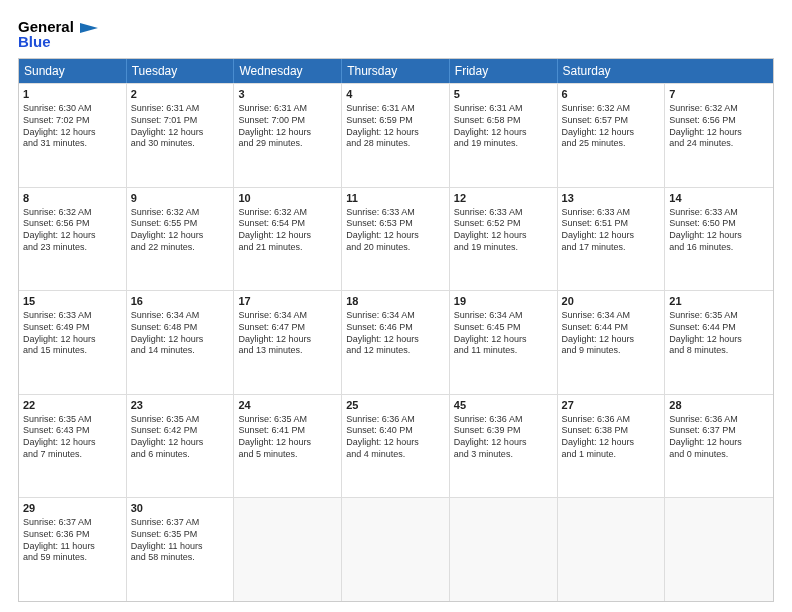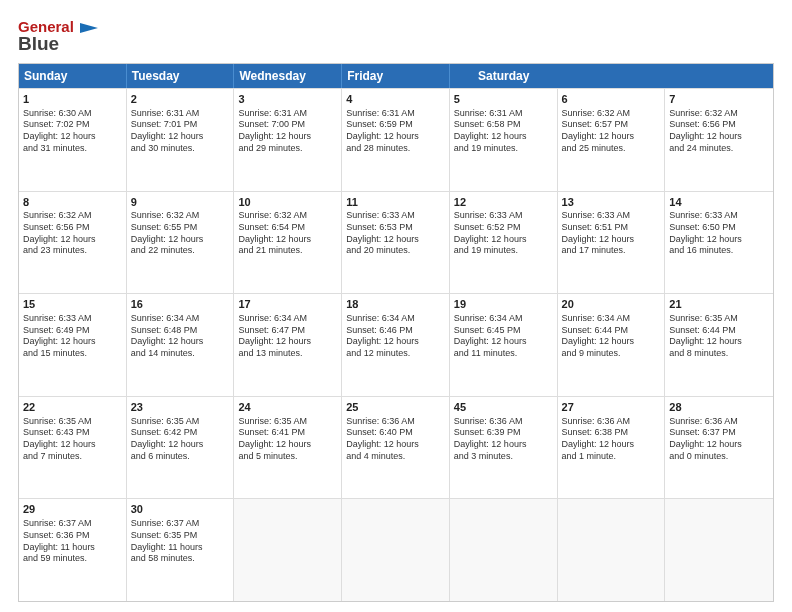--- a/index.html
+++ b/index.html
@@ -46,27 +46,27 @@
       flex-direction: column;
       border: 1px solid #ccc;
     }
     .cal-header {
       display: grid;
       grid-template-columns: repeat(7, 1fr);
       background: #2a6db5;
     }
     .cal-header-cell {
       color: #fff;
-      font-weight: bold;
+      font-weight: normal;
       font-size: 12px;
       padding: 5px 5px;
       border-right: 1px solid #4a8dd0;
       text-align: left;
     }
-    .cal-header-cell:last-child { border-right: none; text-align: center; }
+    .cal-header-cell:last-child { border-right: none; }
     .cal-body {
       display: flex;
       flex-direction: column;
       flex: 1;
     }
     .cal-row {
       display: grid;
       grid-template-columns: repeat(7, 1fr);
       flex: 1;
       border-top: 1px solid #ddd;
@@ -95,39 +95,40 @@
       line-height: 1.3;
     }
   </style>
 </head>
 <body>
 
 <div class="page">
   <div class="header">
     <div class="logo">
   <div style="display:flex;flex-direction:column;line-height:1.15;">
-    <span style="font-size:15px;font-weight:bold;color:#b91c1c;">General
+    <span style="font-size:15px;font-weight:bold;color:#000000;">General
       <svg style="vertical-align:middle;margin-left:2px;" width="18" height="18" viewBox="0 0 18 18">
         <polygon points="0,4 18,9 0,14" fill="#1a6db5"></polygon>
       </svg>
     </span>
-    <span style="font-size:19px;font-weight:bold;color:#404040;margin-top:-4px;">Blue</span>
+    <span style="font-size:15px;font-weight:bold;color:#1d4ed8;margin-top:-4px;">Blue</span>
   </div>
 </div>
     <div class="title-block">
       <div class="main-title"></div>
       <div class="subtitle"></div>
     </div>
   </div>
 
   <div class="calendar">
     <div class="cal-header">
       <div class="cal-header-cell">Sunday</div>
       <div class="cal-header-cell">Tuesday</div>
       <div class="cal-header-cell">Wednesday</div>
+      <div class="cal-header-cell">Thursday</div>
       <div class="cal-header-cell">Friday</div>
       <div class="cal-header-cell">Saturday</div>
     </div>
     <div class="cal-body" id="cal-body">
     <div class="cal-row">
           <div class="cal-cell">
             <span class="day-num">1</span>
             <p>Sunrise: 6:30 AM</p>
             <p>Sunset: 7:02 PM</p>
             <p>Daylight: 12 hours</p>

